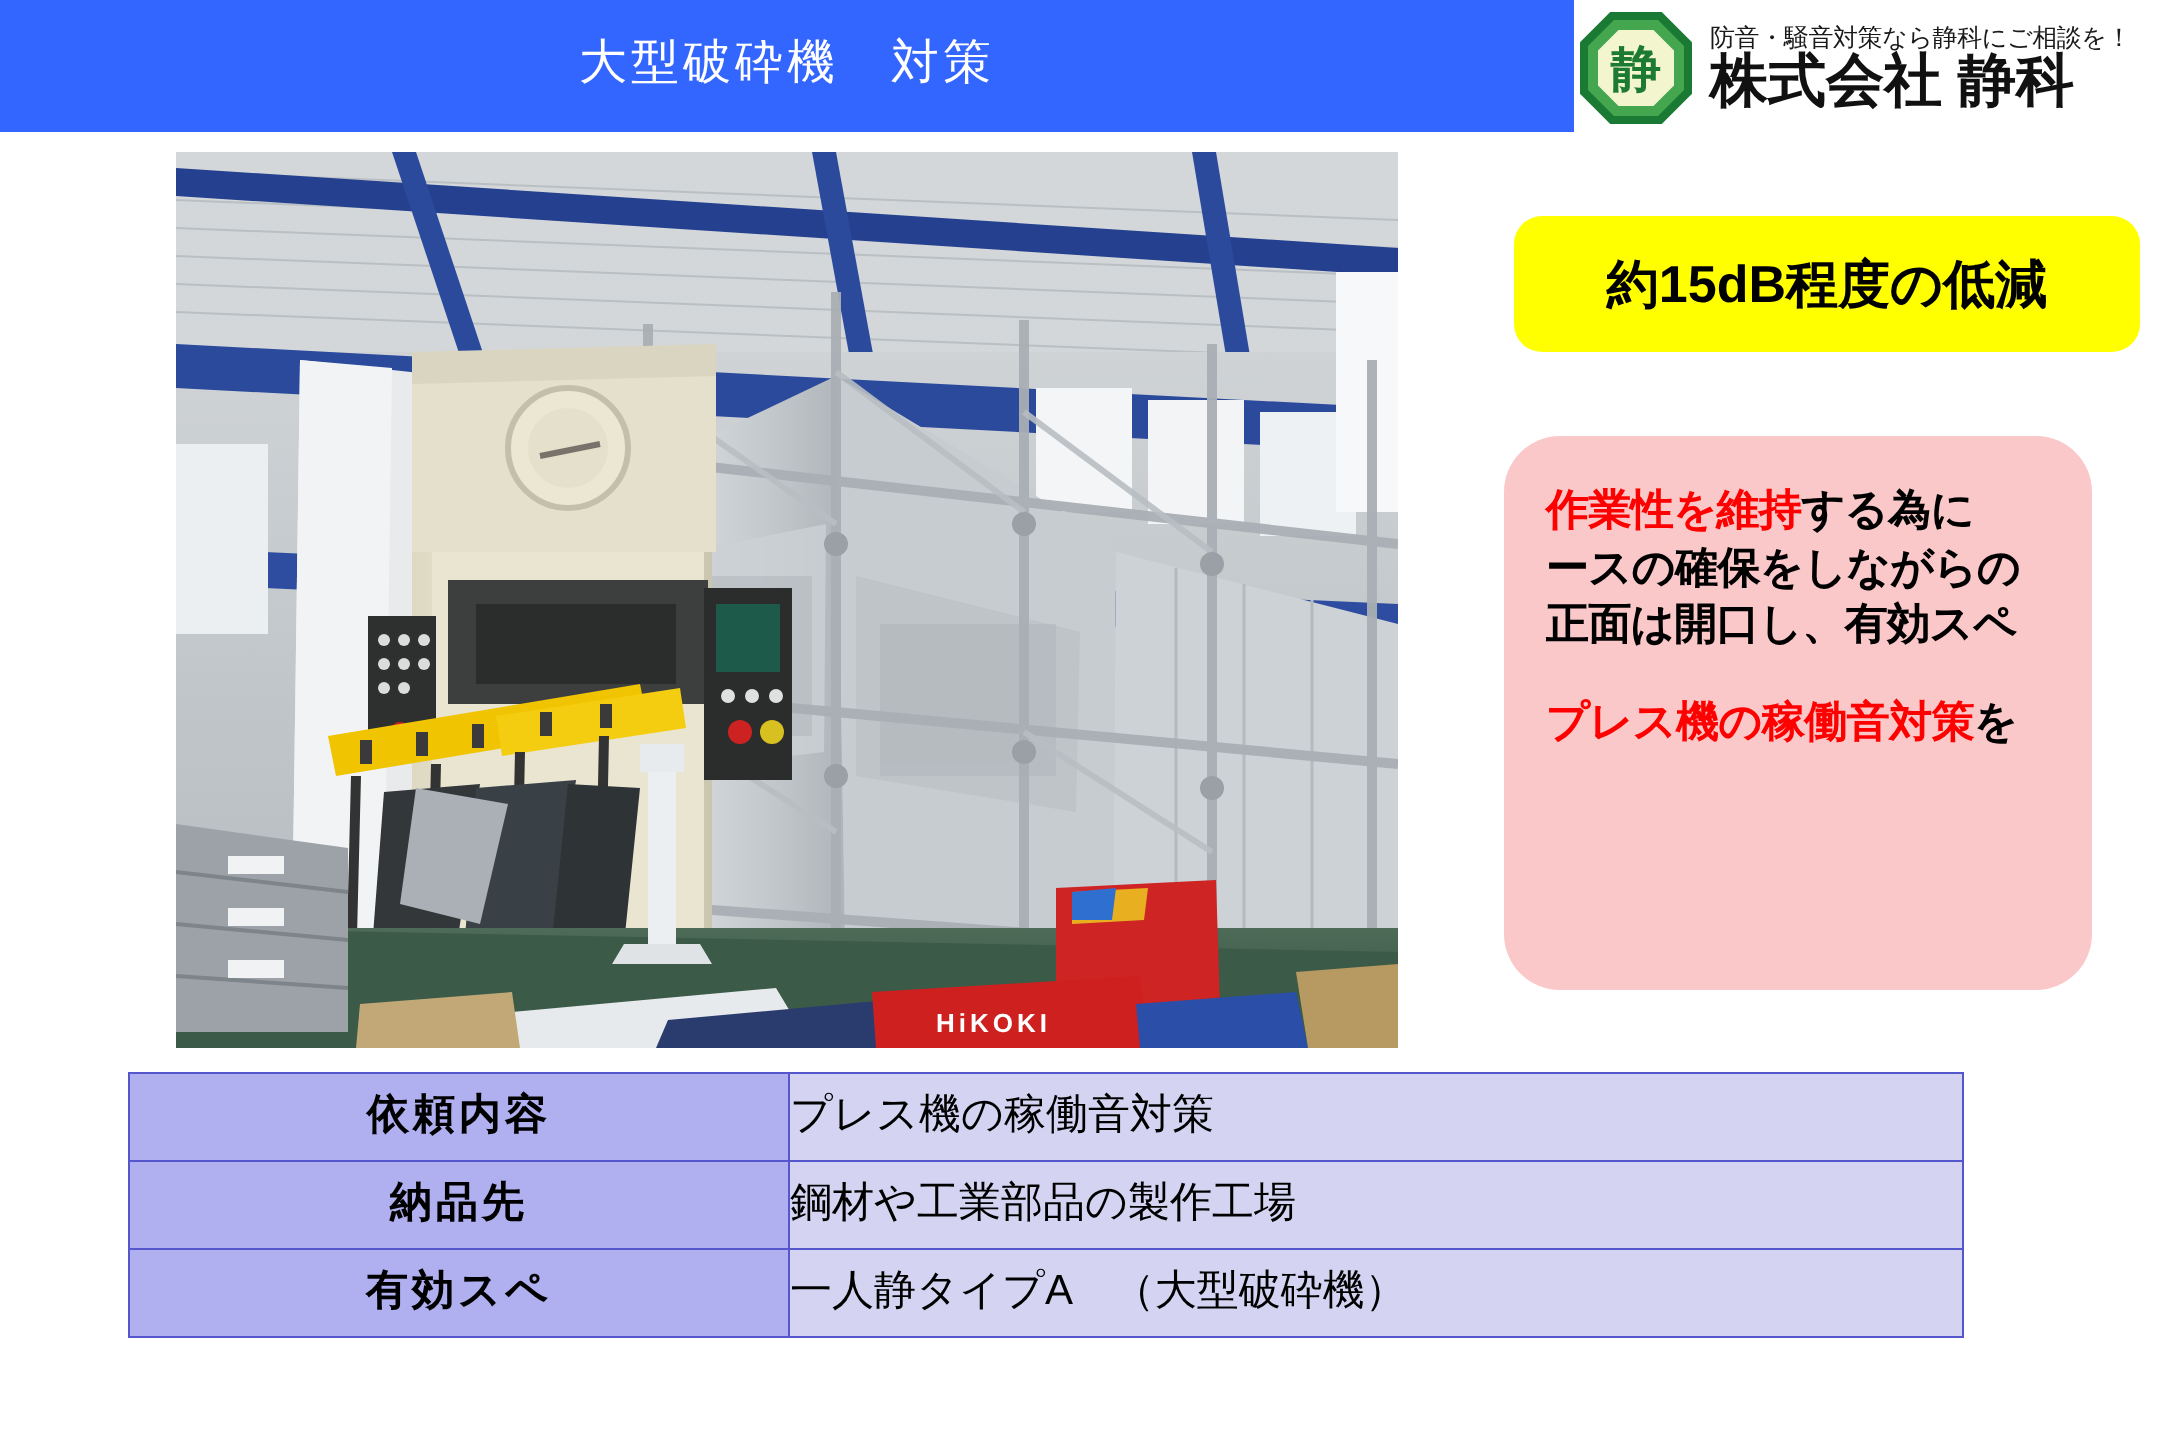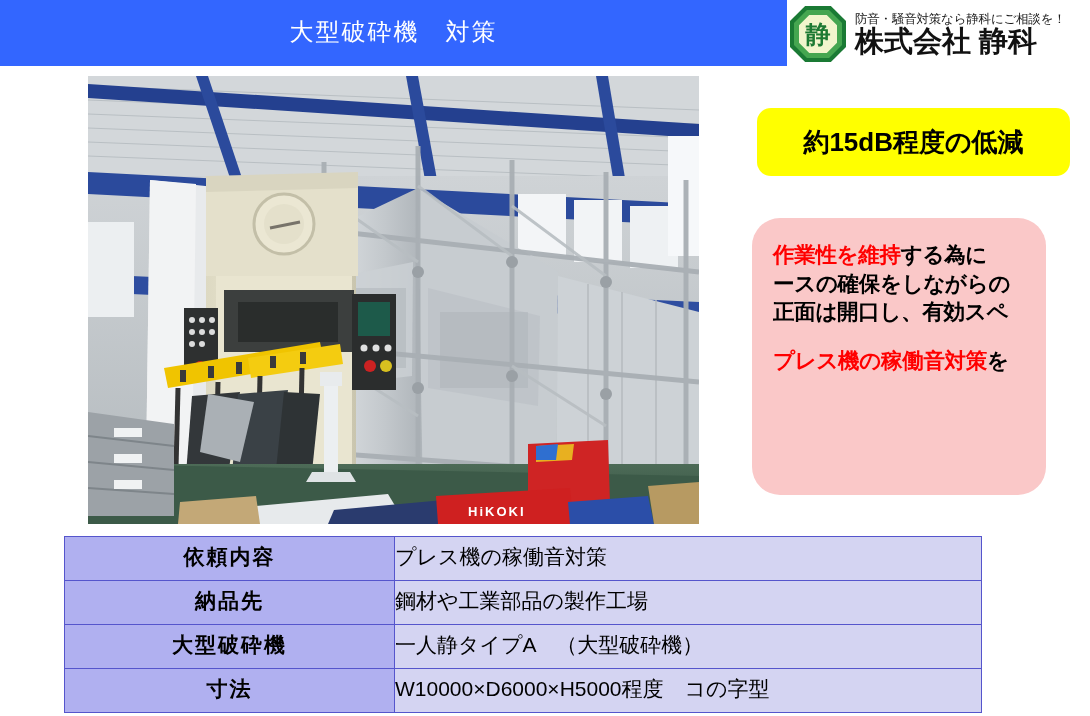--- a/index.html
+++ b/index.html
@@ -408,21 +408,17 @@
   <tbody>
     <tr>
       <td class="k">依頼内容</td>
       <td class="v">プレス機の稼働音対策</td>
     </tr>
     <tr>
       <td class="k">納品先</td>
       <td class="v">鋼材や工業部品の製作工場</td>
     </tr>
     <tr>
-      <td class="k">大型破砕機</td>
+      <td class="k">有効スペ</td>
       <td class="v">一人静タイプA　（大型破砕機）</td>
-    </tr>
-    <tr>
-      <td class="k">寸法</td>
-      <td class="v">W10000×D6000×H5000程度　コの字型</td>
     </tr>
   </tbody>
 </table>
 
 </body></html>

